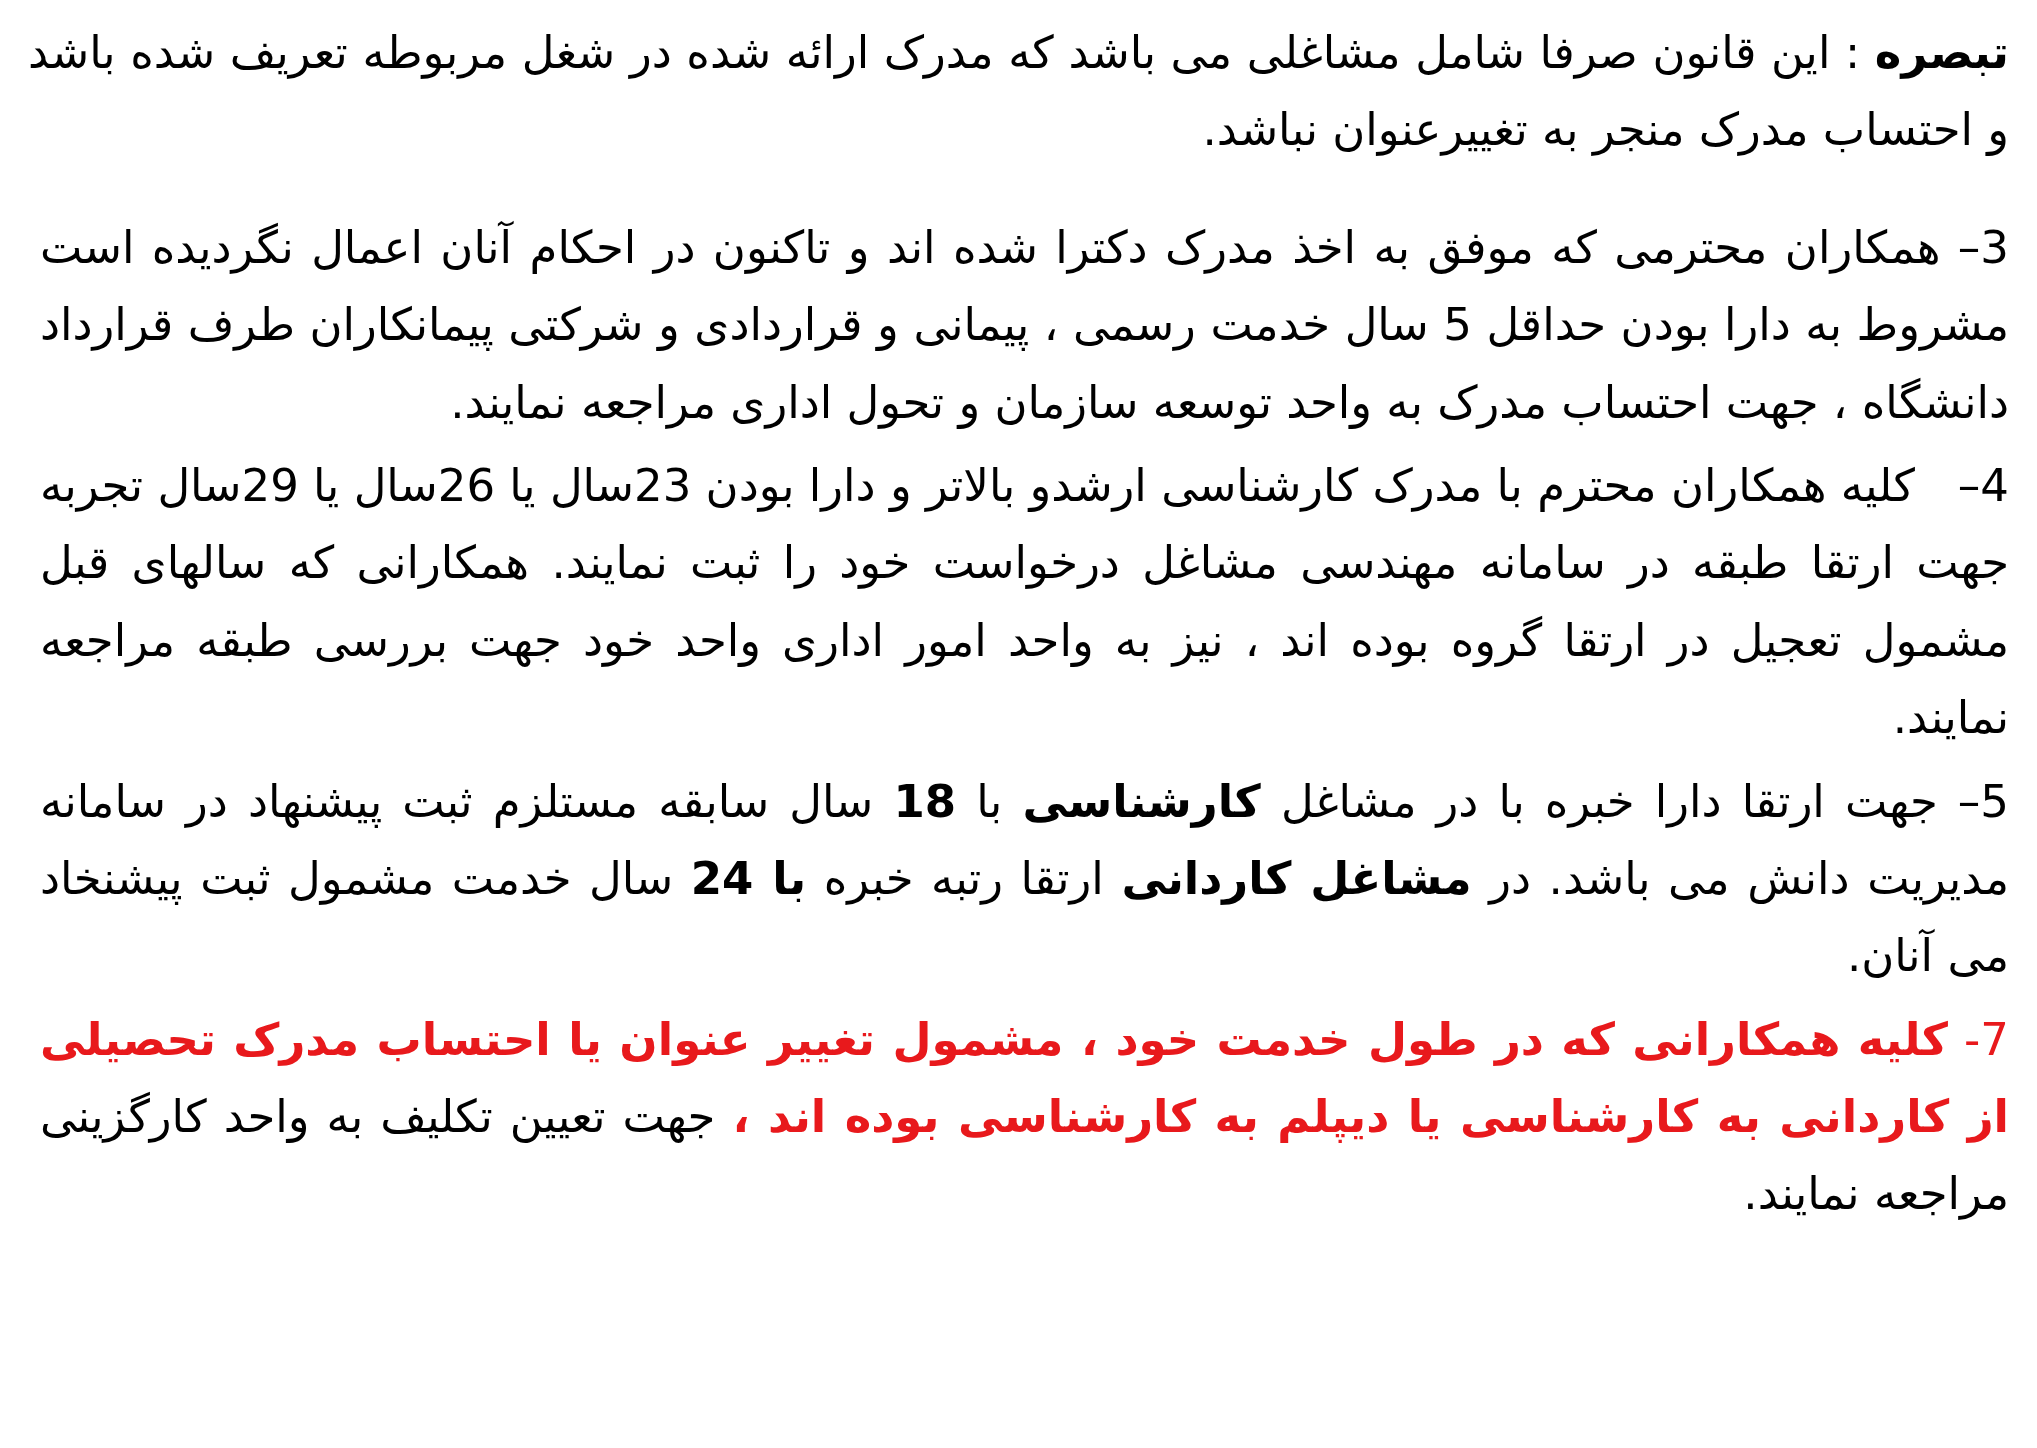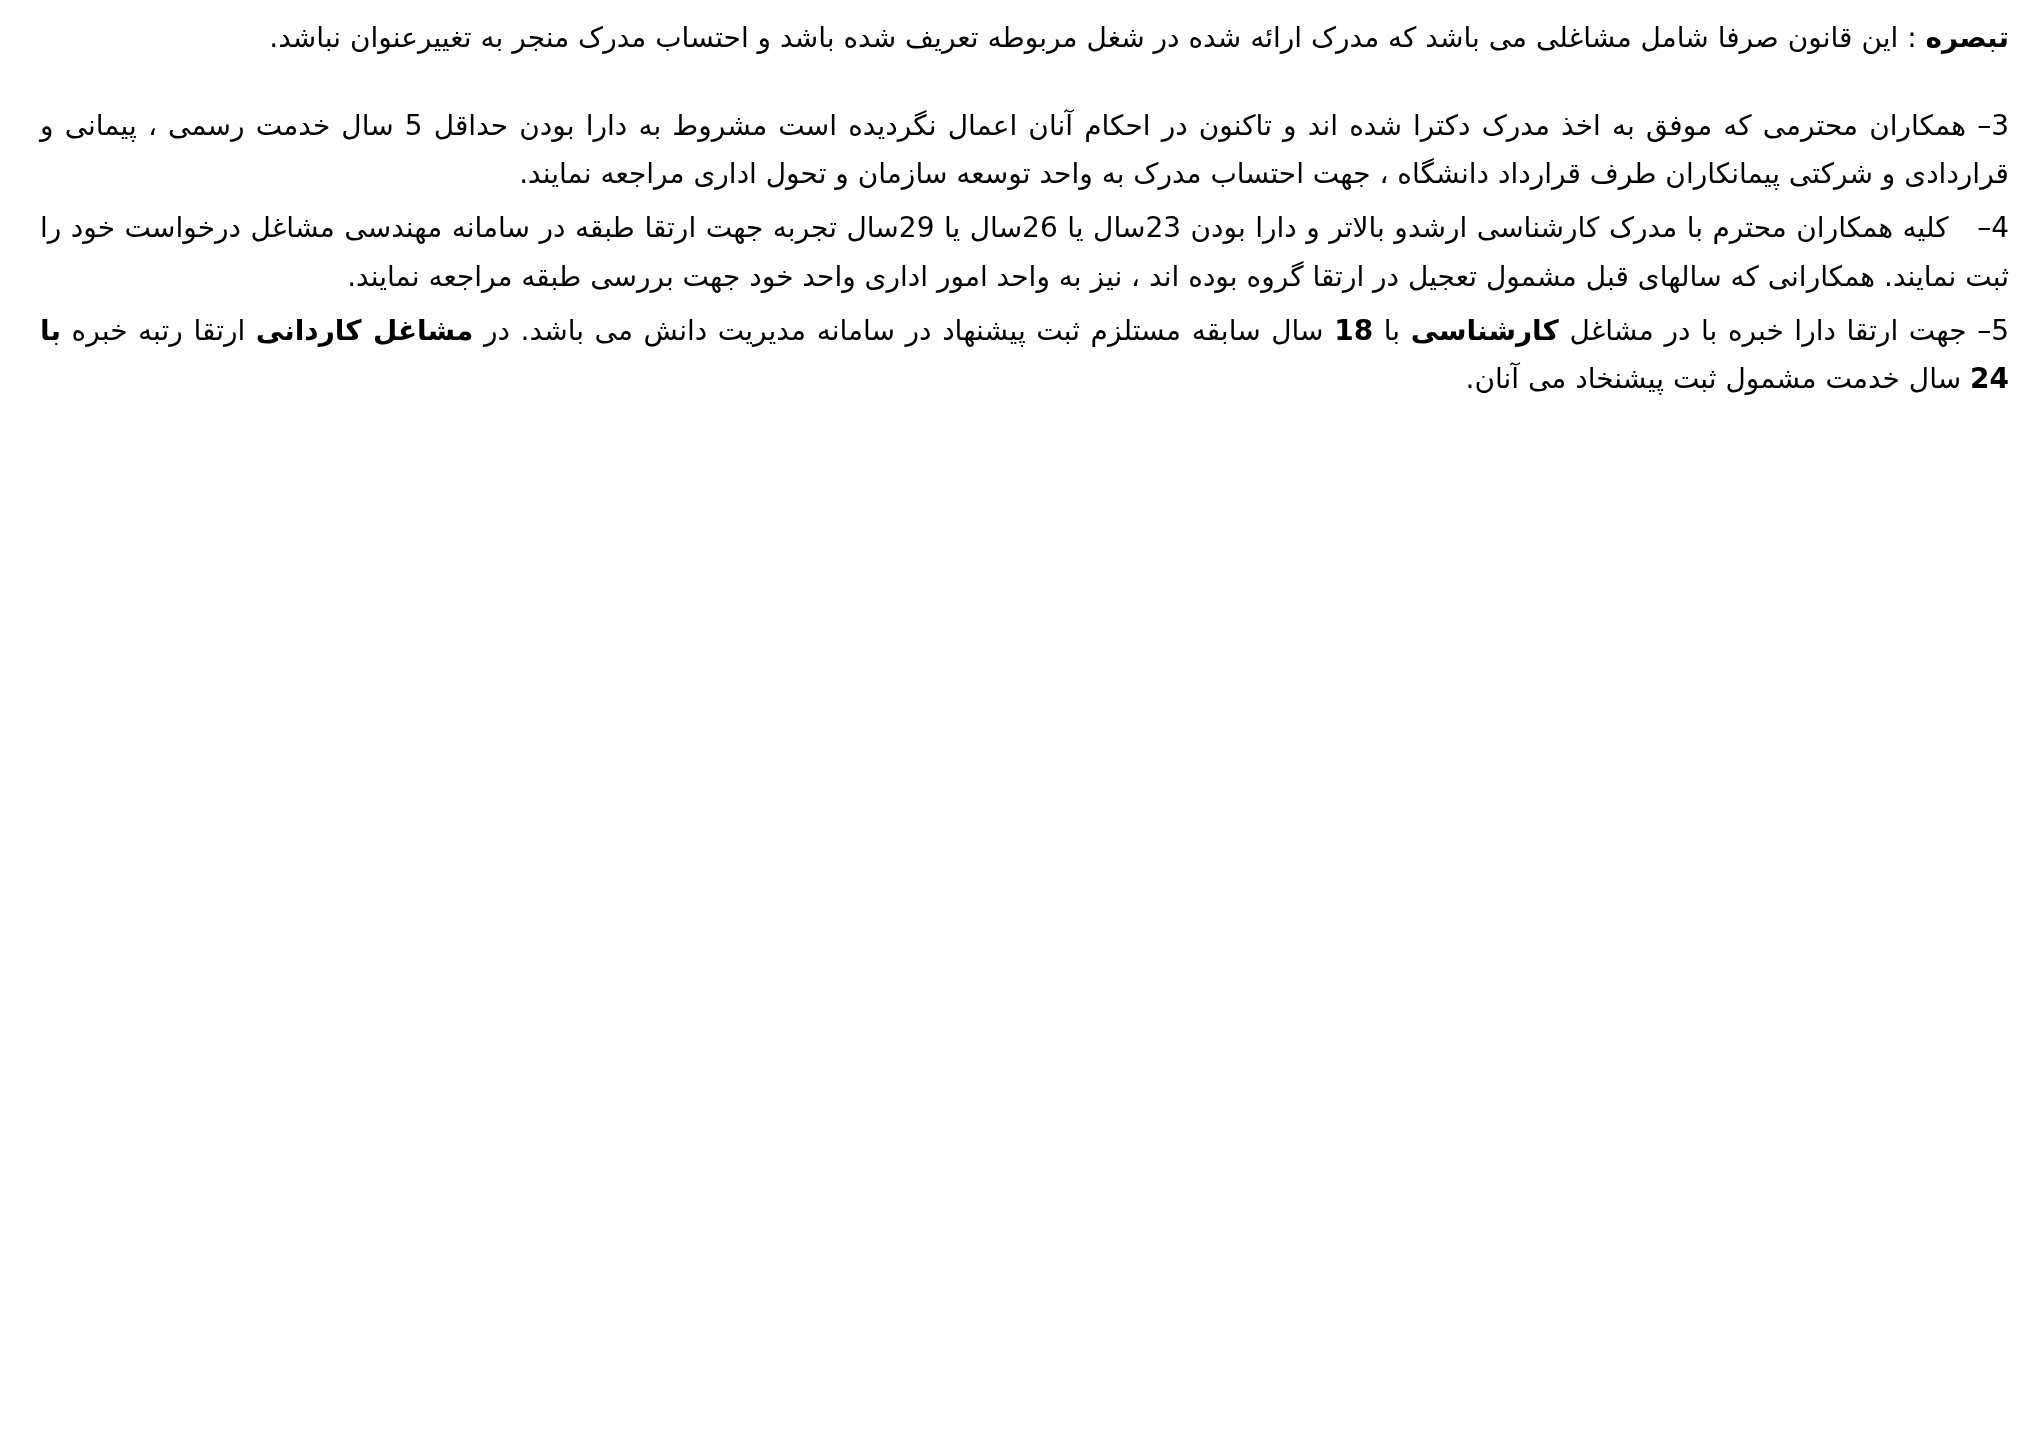--- a/index.html
+++ b/index.html
@@ -14,21 +14,21 @@
     color: #000000;
     direction: rtl;
   }
   .page {
     box-sizing: border-box;
     width: 2037px;
     height: 1448px;
     padding: 14px 28px 0 28px;
   }
   .para {
-    font-size: 28px;
+    font-size: 45px;
     line-height: 1.72;
     text-align: justify;
     text-justify: inter-word;
     margin: 0 0 0 0;
     direction: rtl;
   }
   .note-para {
     margin-bottom: 40px;
   }
   .item {
@@ -69,14 +69,18 @@
     <span class="marker">4–</span>
     <span class="sp">&nbsp; </span><span>کلیه همکاران محترم با مدرک کارشناسی ارشدو بالاتر و دارا بودن 23سال یا 26سال یا 29سال تجربه جهت ارتقا طبقه در سامانه مهندسی مشاغل درخواست خود را ثبت نمایند. همکارانی که سالهای قبل مشمول تعجیل در ارتقا گروه بوده اند ، نیز به واحد امور اداری واحد خود جهت بررسی طبقه مراجعه نمایند.</span>
   </p>
 
   <p class="para item">
     <span class="marker">5–</span>
     <span>جهت ارتقا دارا خبره با در مشاغل </span><span class="bold">کارشناسی</span><span> با  </span><span class="bold">18</span><span> سال سابقه مستلزم ثبت پیشنهاد در سامانه مدیریت دانش می باشد. در </span><span class="bold">مشاغل کاردانی</span><span> ارتقا رتبه خبره </span><span class="bold">با 24</span><span> سال خدمت مشمول ثبت پیشنخاد می آنان.</span>
   </p>
 
 
+  <p class="para item">
+    <span class="marker red">7-</span>
+    <span class="red-normal bold">کلیه همکارانی که در طول خدمت خود ، مشمول </span><span class="red">تغییر عنوان یا احتساب مدرک تحصیلی از کاردانی به کارشناسی یا دیپلم به کارشناسی بوده اند ،</span><span>  جهت تعیین تکلیف به واحد کارگزینی مراجعه نمایند.</span>
+  </p>
 
 </div>
 
 </body></html>

